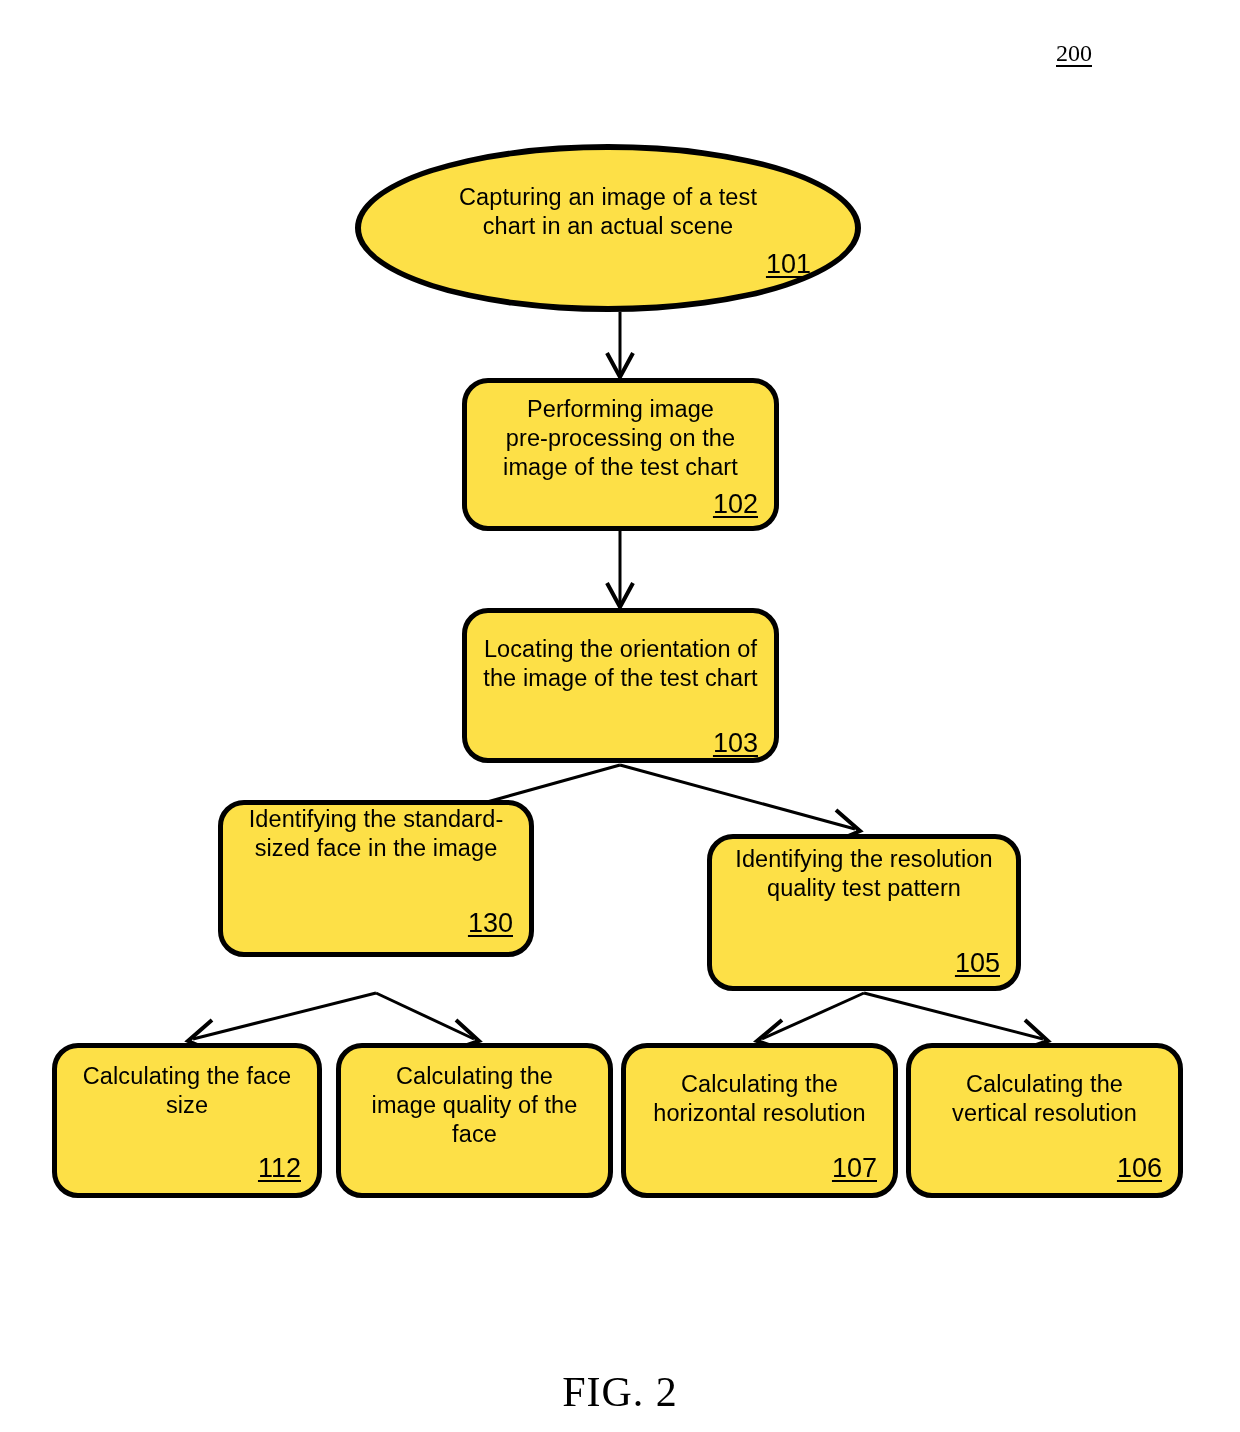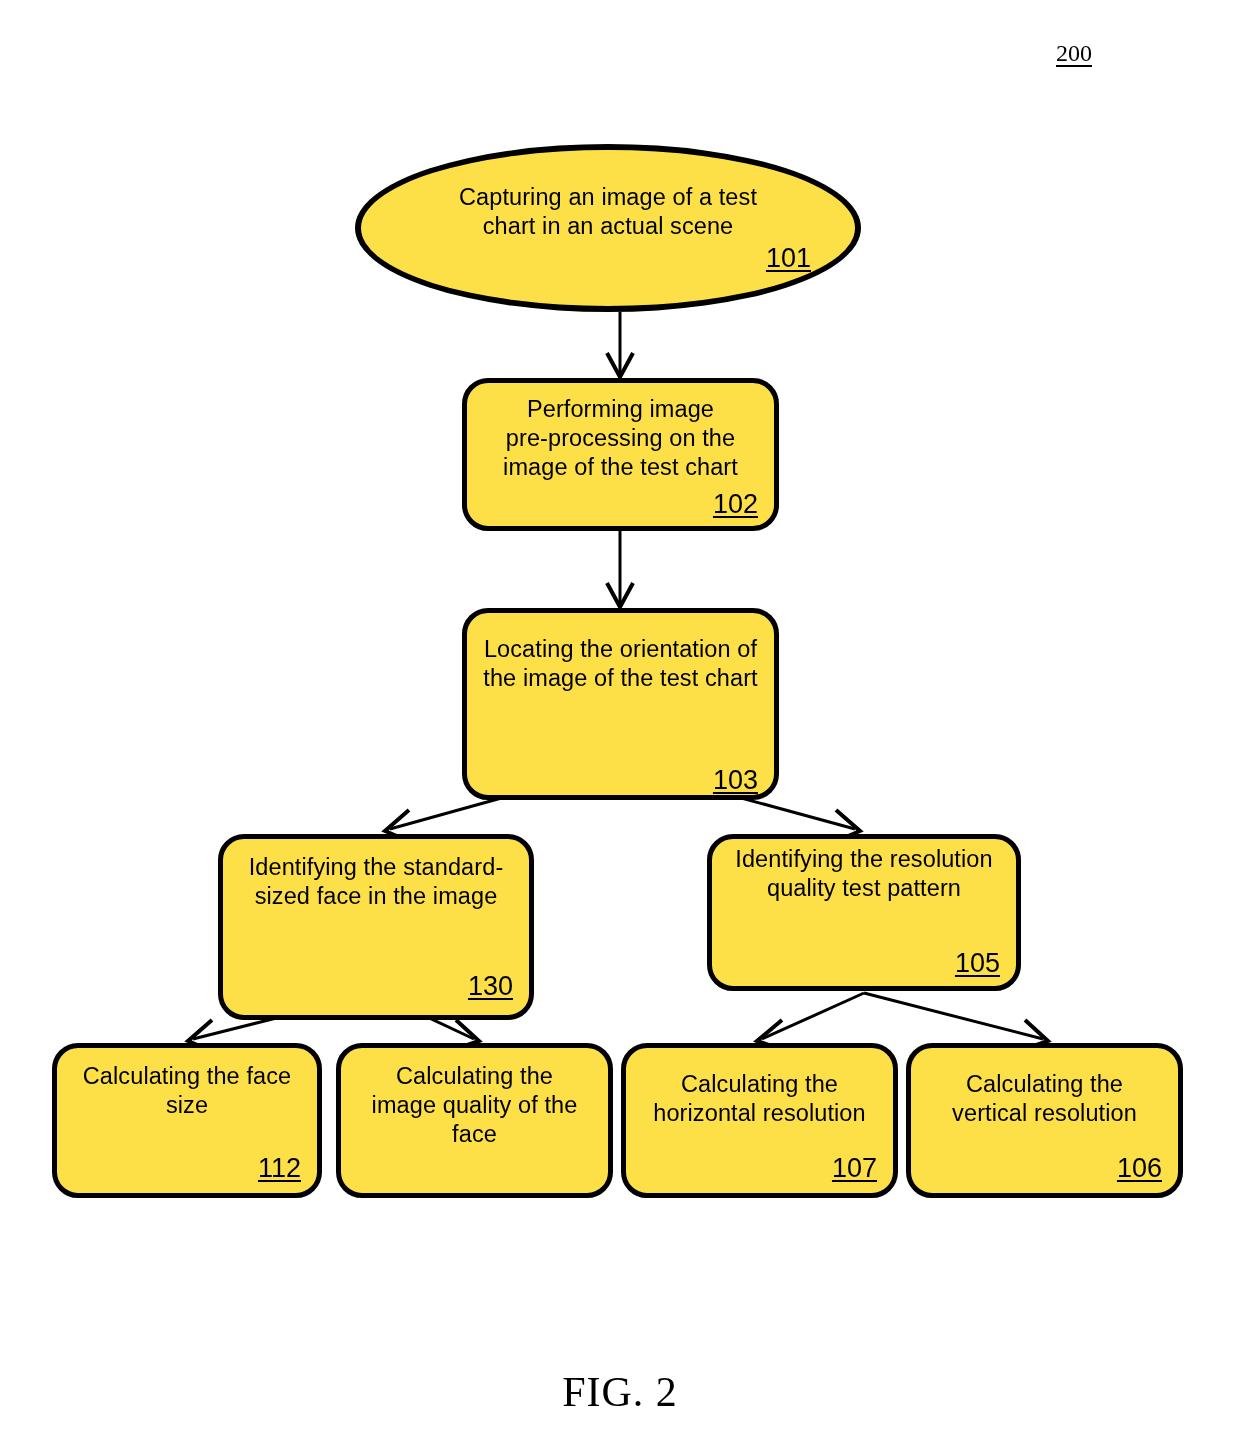--- a/index.html
+++ b/index.html
@@ -64,39 +64,38 @@
     padding-right: 16px;
     margin-top: auto;
   }
 
   
   #node-101 {
     left: 355px; top: 144px; width: 506px; height: 168px;
     padding-top: 33px;
   }
   #node-101 .node-text { font-size: 23.5px; }
-  #node-101 .node-ref { margin-top: 2px; padding-right: 44px; }
+  #node-101 .node-ref { margin-top: 8px; padding-right: 44px; }
 
   #node-102 {
     left: 462px; top: 378px; width: 317px; height: 153px;
     padding-top: 12px;
     gap: 7px;
   }
   #node-102 .node-ref { padding-bottom: 8px; }
 
   #node-103 {
-    left: 462px; top: 608px; width: 317px; height: 192px;
+    left: 462px; top: 608px; width: 317px; height: 155px;
     padding-top: 22px;
     gap: 29px;
   }
   #node-103 .node-ref { padding-bottom: 0; }
 
   #node-110 {
-    left: 218px; top: 834px; width: 316px; height: 186px;
-    padding-top: 14px;
+    left: 218px; top: 800px; width: 316px; height: 157px;
   }
   #node-110 .node-ref { padding-bottom: 14px; }
 
   #node-105 {
     left: 707px; top: 834px; width: 314px; height: 157px;
     padding-top: 6px;
   }
   #node-105 .node-ref { padding-bottom: 8px; }
 
   #node-112 {

